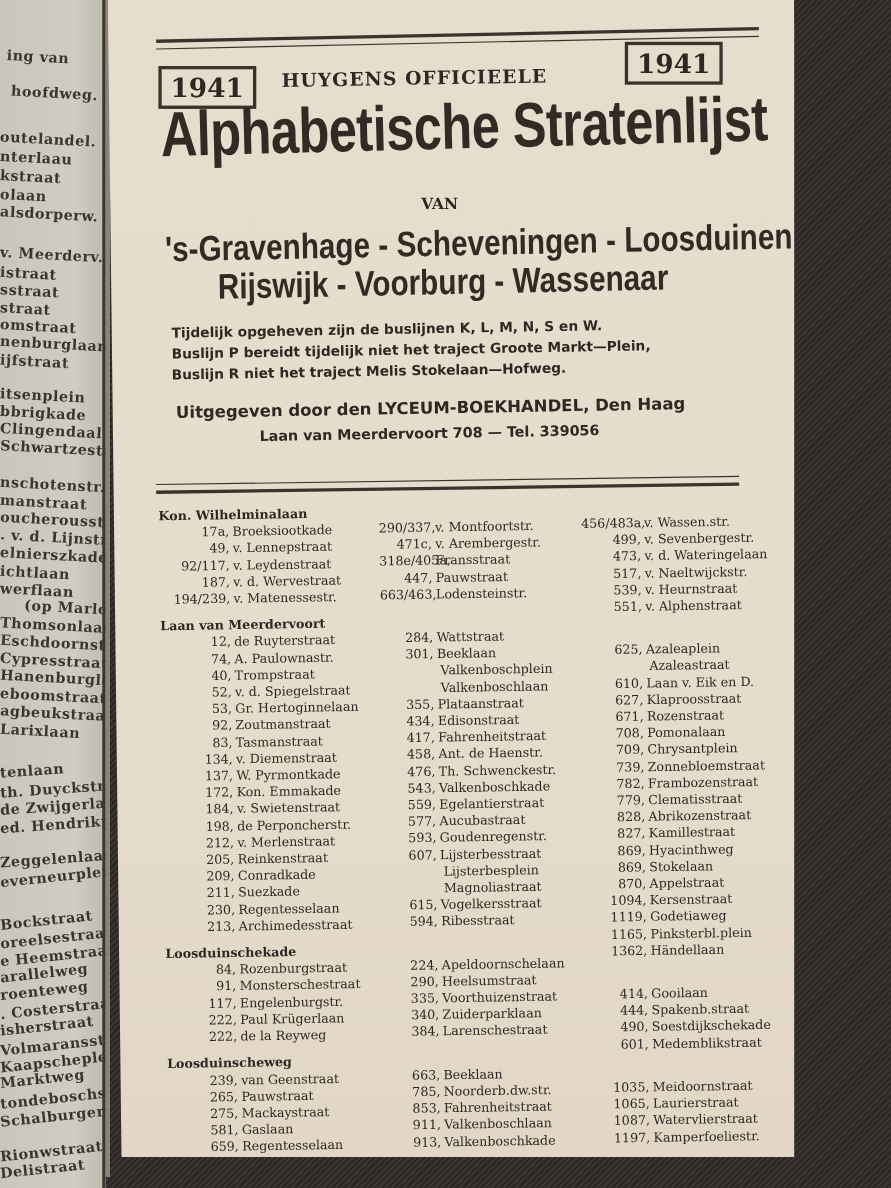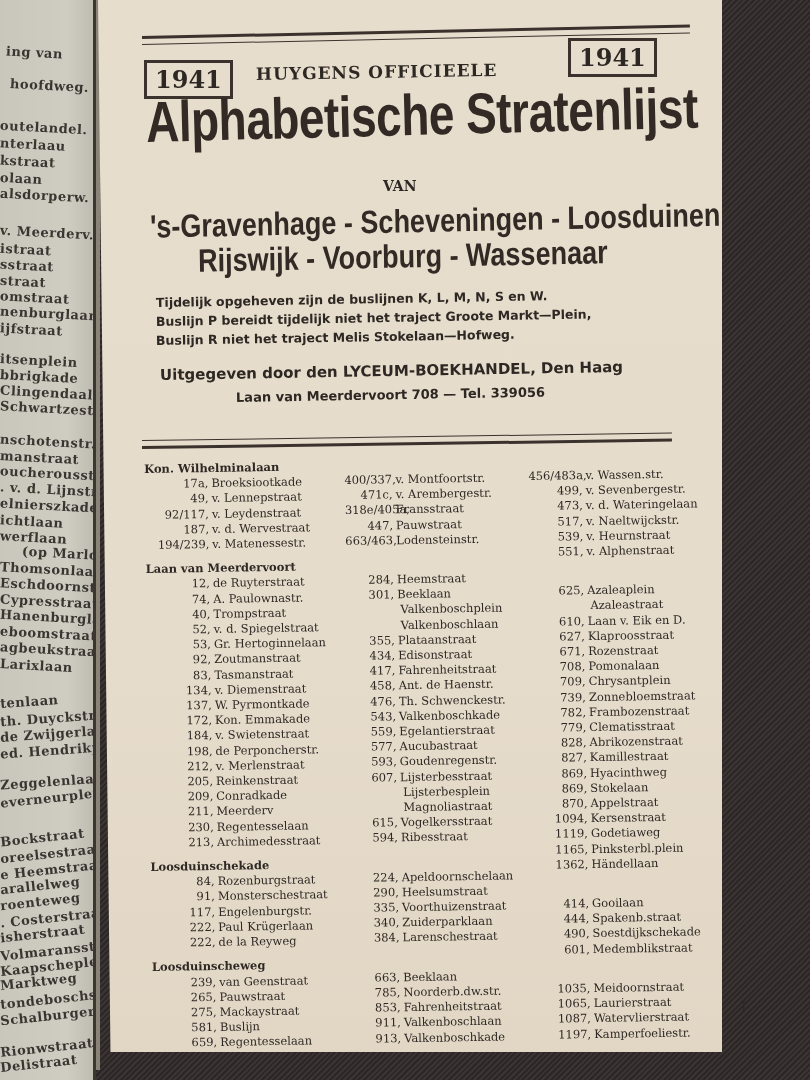--- a/index.html
+++ b/index.html
@@ -180,57 +180,57 @@
         <div class="row"><span class="num">92,</span><span class="street">Zoutmanstraat</span></div>
         <div class="row"><span class="num">83,</span><span class="street">Tasmanstraat</span></div>
         <div class="row"><span class="num">134,</span><span class="street">v. Diemenstraat</span></div>
         <div class="row"><span class="num">137,</span><span class="street">W. Pyrmontkade</span></div>
         <div class="row"><span class="num">172,</span><span class="street">Kon. Emmakade</span></div>
         <div class="row"><span class="num">184,</span><span class="street">v. Swietenstraat</span></div>
         <div class="row"><span class="num">198,</span><span class="street">de Perponcherstr.</span></div>
         <div class="row"><span class="num">212,</span><span class="street">v. Merlenstraat</span></div>
         <div class="row"><span class="num">205,</span><span class="street">Reinkenstraat</span></div>
         <div class="row"><span class="num">209,</span><span class="street">Conradkade</span></div>
-        <div class="row"><span class="num">211,</span><span class="street">Meerderv</span></div>
+        <div class="row"><span class="num">211,</span><span class="street">Suezkade</span></div>
         <div class="row"><span class="num">230,</span><span class="street">Regentesselaan</span></div>
         <div class="row"><span class="num">213,</span><span class="street">Archimedesstraat</span></div>
       </div>
       <div class="group">
         <div class="group-head">Loosduinschekade</div>
         <div class="row"><span class="num">84,</span><span class="street">Rozenburgstraat</span></div>
         <div class="row"><span class="num">91,</span><span class="street">Monsterschestraat</span></div>
         <div class="row"><span class="num">117,</span><span class="street">Engelenburgstr.</span></div>
         <div class="row"><span class="num">222,</span><span class="street">Paul Krügerlaan</span></div>
         <div class="row"><span class="num">222,</span><span class="street">de la Reyweg</span></div>
       </div>
       <div class="group">
         <div class="group-head">Loosduinscheweg</div>
         <div class="row"><span class="num">239,</span><span class="street">van Geenstraat</span></div>
         <div class="row"><span class="num">265,</span><span class="street">Pauwstraat</span></div>
         <div class="row"><span class="num">275,</span><span class="street">Mackaystraat</span></div>
-        <div class="row"><span class="num">581,</span><span class="street">Buslijn</span></div>
+        <div class="row"><span class="num">581,</span><span class="street">Gaslaan</span></div>
         <div class="row"><span class="num">659,</span><span class="street">Regentesselaan</span></div>
       </div>
       <div class="group">
         <div class="group-head">Mient</div>
         <div class="row"><span class="num">26,</span><span class="street">Meidoornstraat</span></div>
       </div>
     </div>
   <div class="col col2">
       <div class="group">
         <div class="spacer"></div>
-        <div class="row"><span class="num">400/337,</span><span class="street">v. Montfoortstr.</span></div>
+        <div class="row"><span class="num">290/337,</span><span class="street">v. Montfoortstr.</span></div>
         <div class="row"><span class="num">471c,</span><span class="street">v. Arembergestr.</span></div>
         <div class="row"><span class="num">318e/405a,</span><span class="street">Fransstraat</span></div>
         <div class="row"><span class="num">447,</span><span class="street">Pauwstraat</span></div>
         <div class="row"><span class="num">663/463,</span><span class="street">Lodensteinstr.</span></div>
       </div>
       <div class="group">
         <div class="spacer"></div>
-        <div class="row"><span class="num">284,</span><span class="street">Heemstraat</span></div>
+        <div class="row"><span class="num">284,</span><span class="street">Wattstraat</span></div>
         <div class="row"><span class="num">301,</span><span class="street">Beeklaan</span></div>
         <div class="row cont"><span class="street">Valkenboschplein</span></div>
         <div class="row cont"><span class="street">Valkenboschlaan</span></div>
         <div class="row"><span class="num">355,</span><span class="street">Plataanstraat</span></div>
         <div class="row"><span class="num">434,</span><span class="street">Edisonstraat</span></div>
         <div class="row"><span class="num">417,</span><span class="street">Fahrenheitstraat</span></div>
         <div class="row"><span class="num">458,</span><span class="street">Ant. de Haenstr.</span></div>
         <div class="row"><span class="num">476,</span><span class="street">Th. Schwenckestr.</span></div>
         <div class="row"><span class="num">543,</span><span class="street">Valkenboschkade</span></div>
         <div class="row"><span class="num">559,</span><span class="street">Egelantierstraat</span></div>

